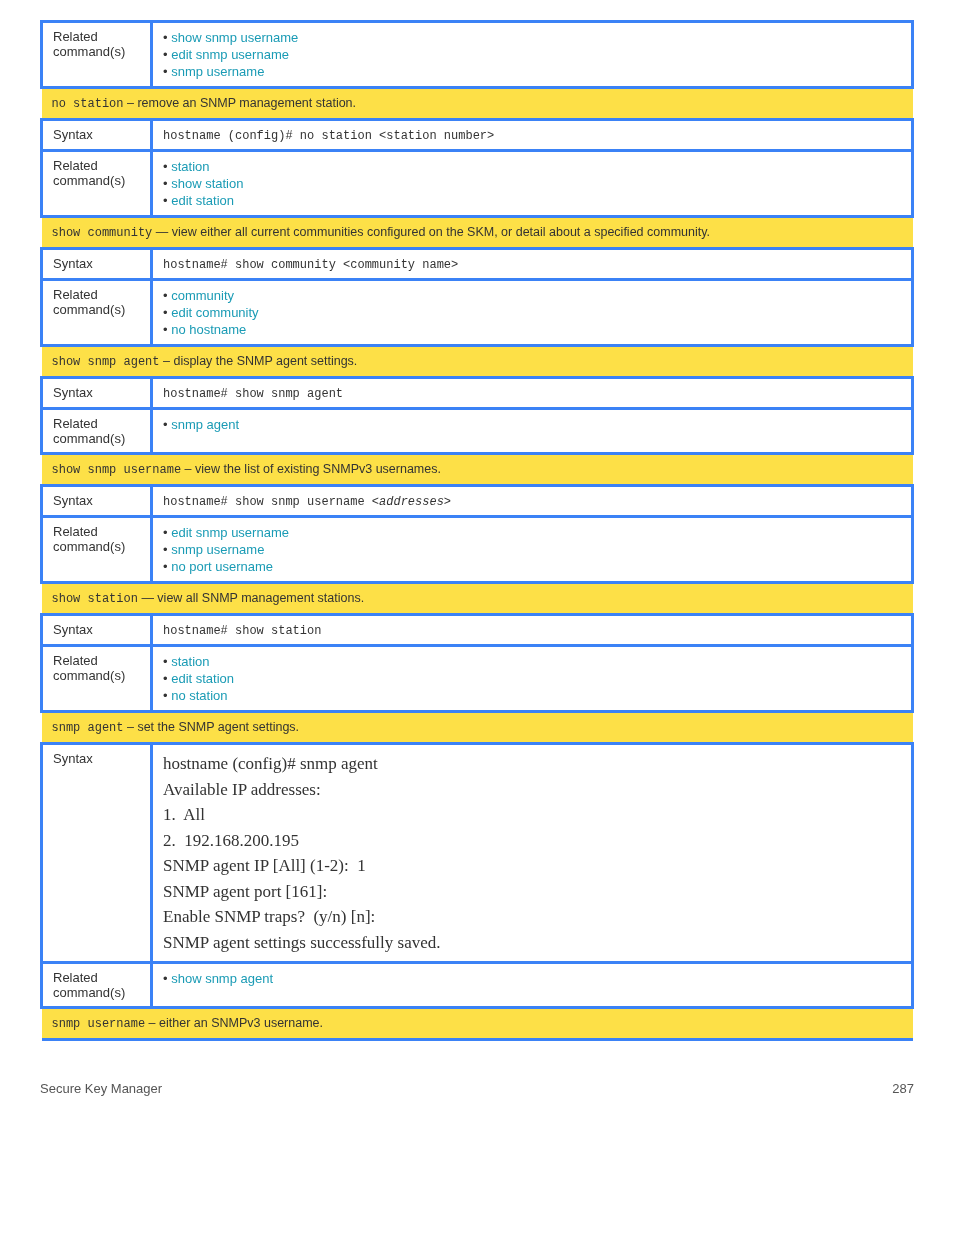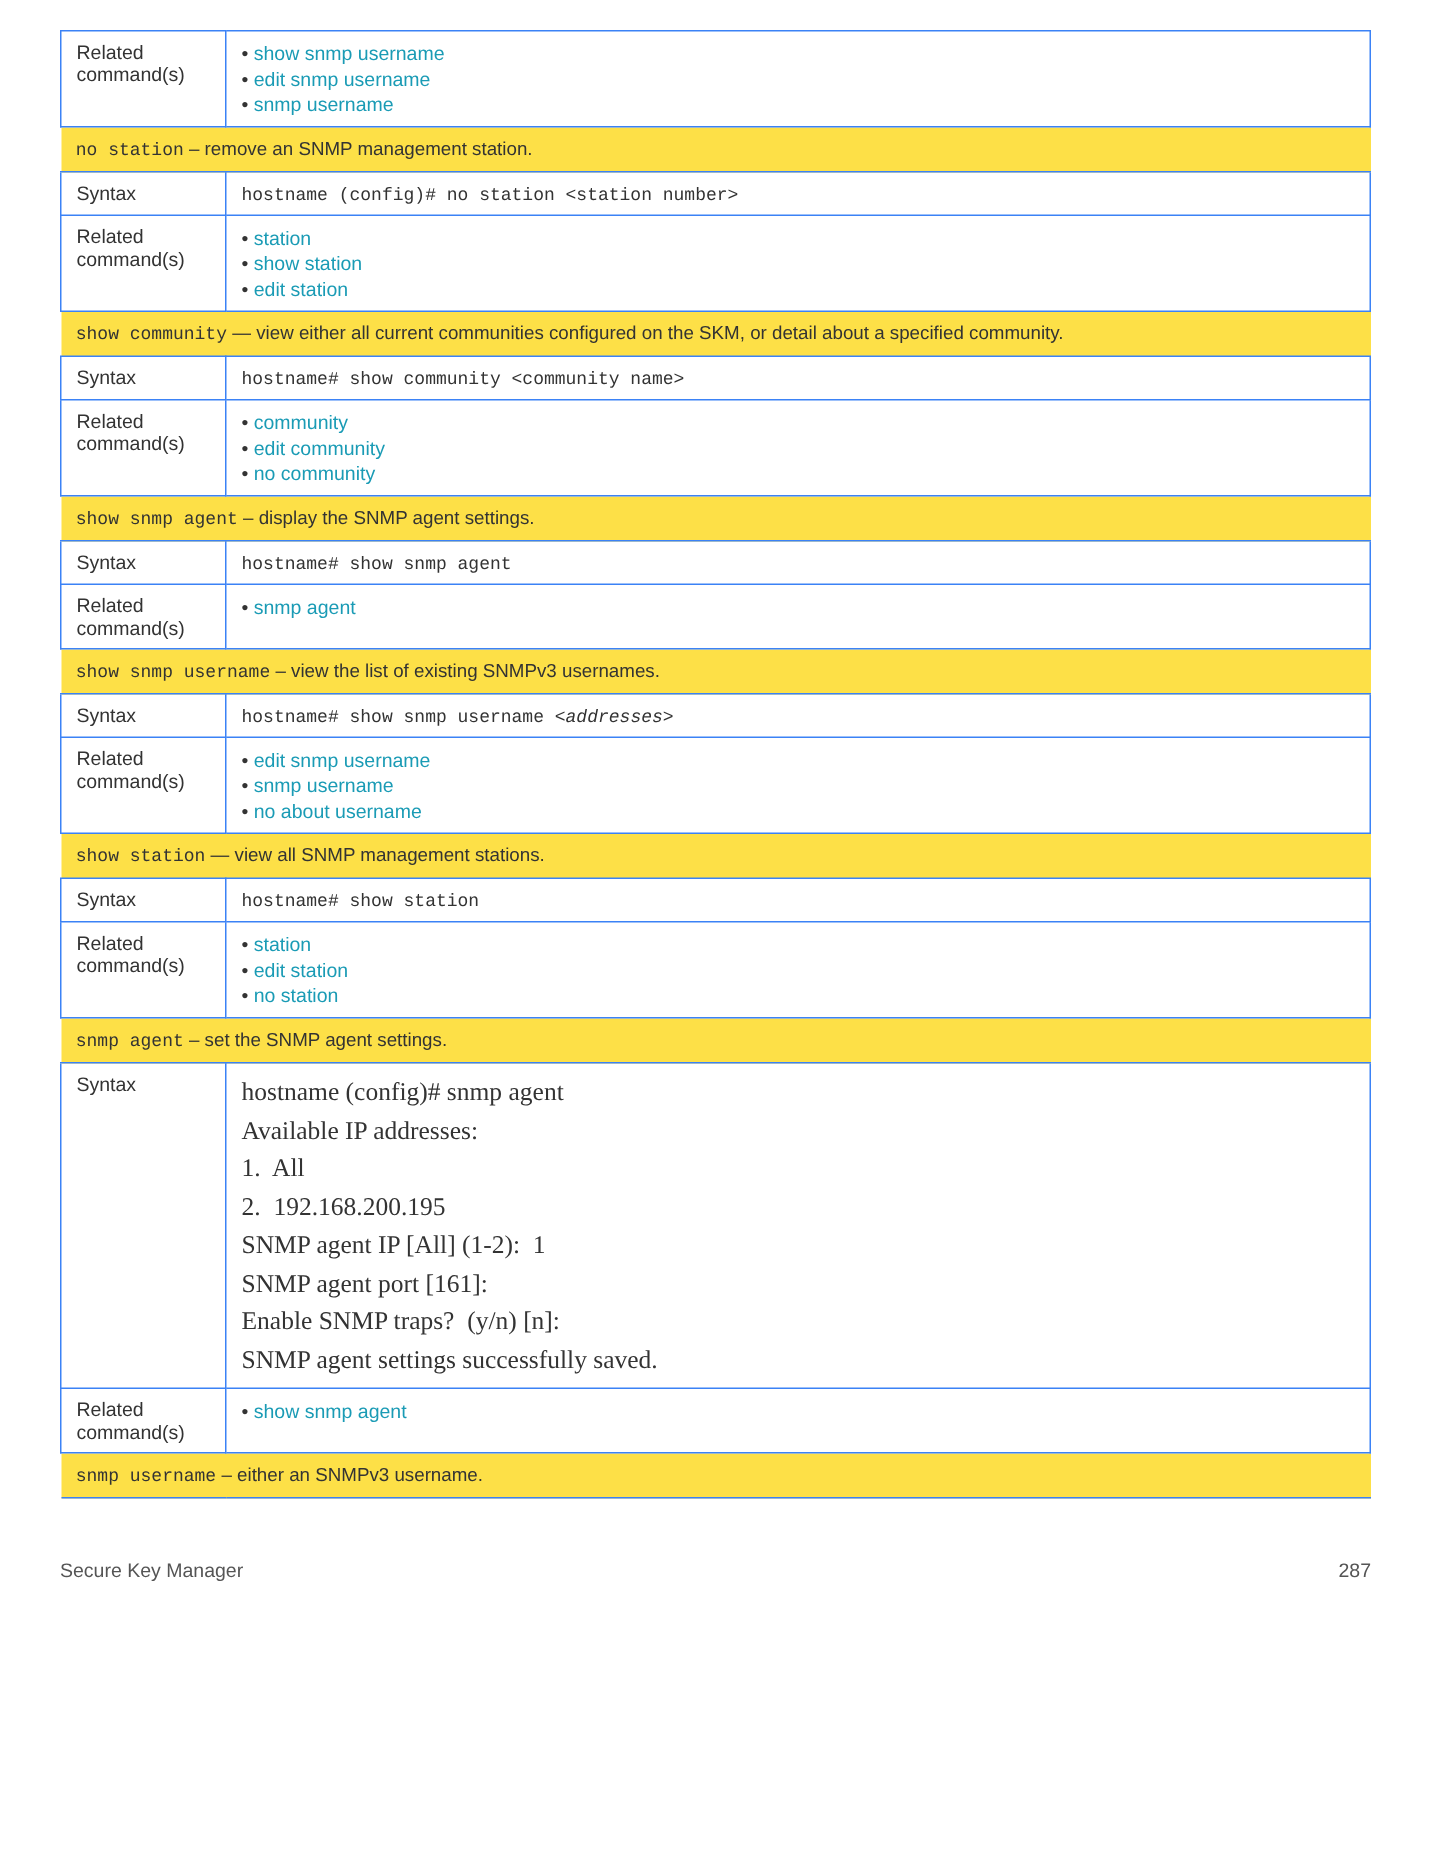--- a/index.html
+++ b/index.html
@@ -13,21 +13,21 @@
     .page-wrapper {
       max-width: 880px;
       margin: 0 auto;
     }
     table {
       width: 100%;
       border-collapse: collapse;
       margin-bottom: 0;
     }
     td, th {
-      border: 1px solid #3b82f6;
+      border: 3px solid #3b82f6;
       padding: 6px 10px;
       vertical-align: top;
     }
     .label-cell {
       width: 110px;
       font-size: 13px;
       color: #333;
     }
     .code {
       font-family: 'Courier New', Courier, monospace;
@@ -119,21 +119,21 @@
         <tr>
           <td class="label-cell">Syntax</td>
           <td><span class="code">hostname# show community &lt;community name&gt;</span></td>
         </tr>
         <tr>
           <td class="label-cell">Related<br>command(s)</td>
           <td>
             <ul class="bullet-list">
               <li><a class="link" href="#">community</a></li>
               <li><a class="link" href="#">edit community</a></li>
-              <li><a class="link" href="#">no community</a></li>
+              <li><a class="link" href="#">no hostname</a></li>
             </ul>
           </td>
         </tr>
         <tr class="section-header">
           <td colspan="2"><span class="code">show snmp agent</span><span> – display the SNMP agent settings.</span></td>
         </tr>
         <tr>
           <td class="label-cell">Syntax</td>
           <td><span class="code">hostname# show snmp agent</span></td>
         </tr>
@@ -151,21 +151,21 @@
         <tr>
           <td class="label-cell">Syntax</td>
           <td><span class="code">hostname# show snmp username &lt;<em>addresses</em>&gt;</span></td>
         </tr>
         <tr>
           <td class="label-cell">Related<br>command(s)</td>
           <td>
             <ul class="bullet-list">
               <li><a class="link" href="#">edit snmp username</a></li>
               <li><a class="link" href="#">snmp username</a></li>
-              <li><a class="link" href="#">no about username</a></li>
+              <li><a class="link" href="#">no port username</a></li>
             </ul>
           </td>
         </tr>
         <tr class="section-header">
           <td colspan="2"><span class="code">show station</span><span> — view all SNMP management stations.</span></td>
         </tr>
         <tr>
           <td class="label-cell">Syntax</td>
           <td><span class="code">hostname# show station</span></td>
         </tr>

